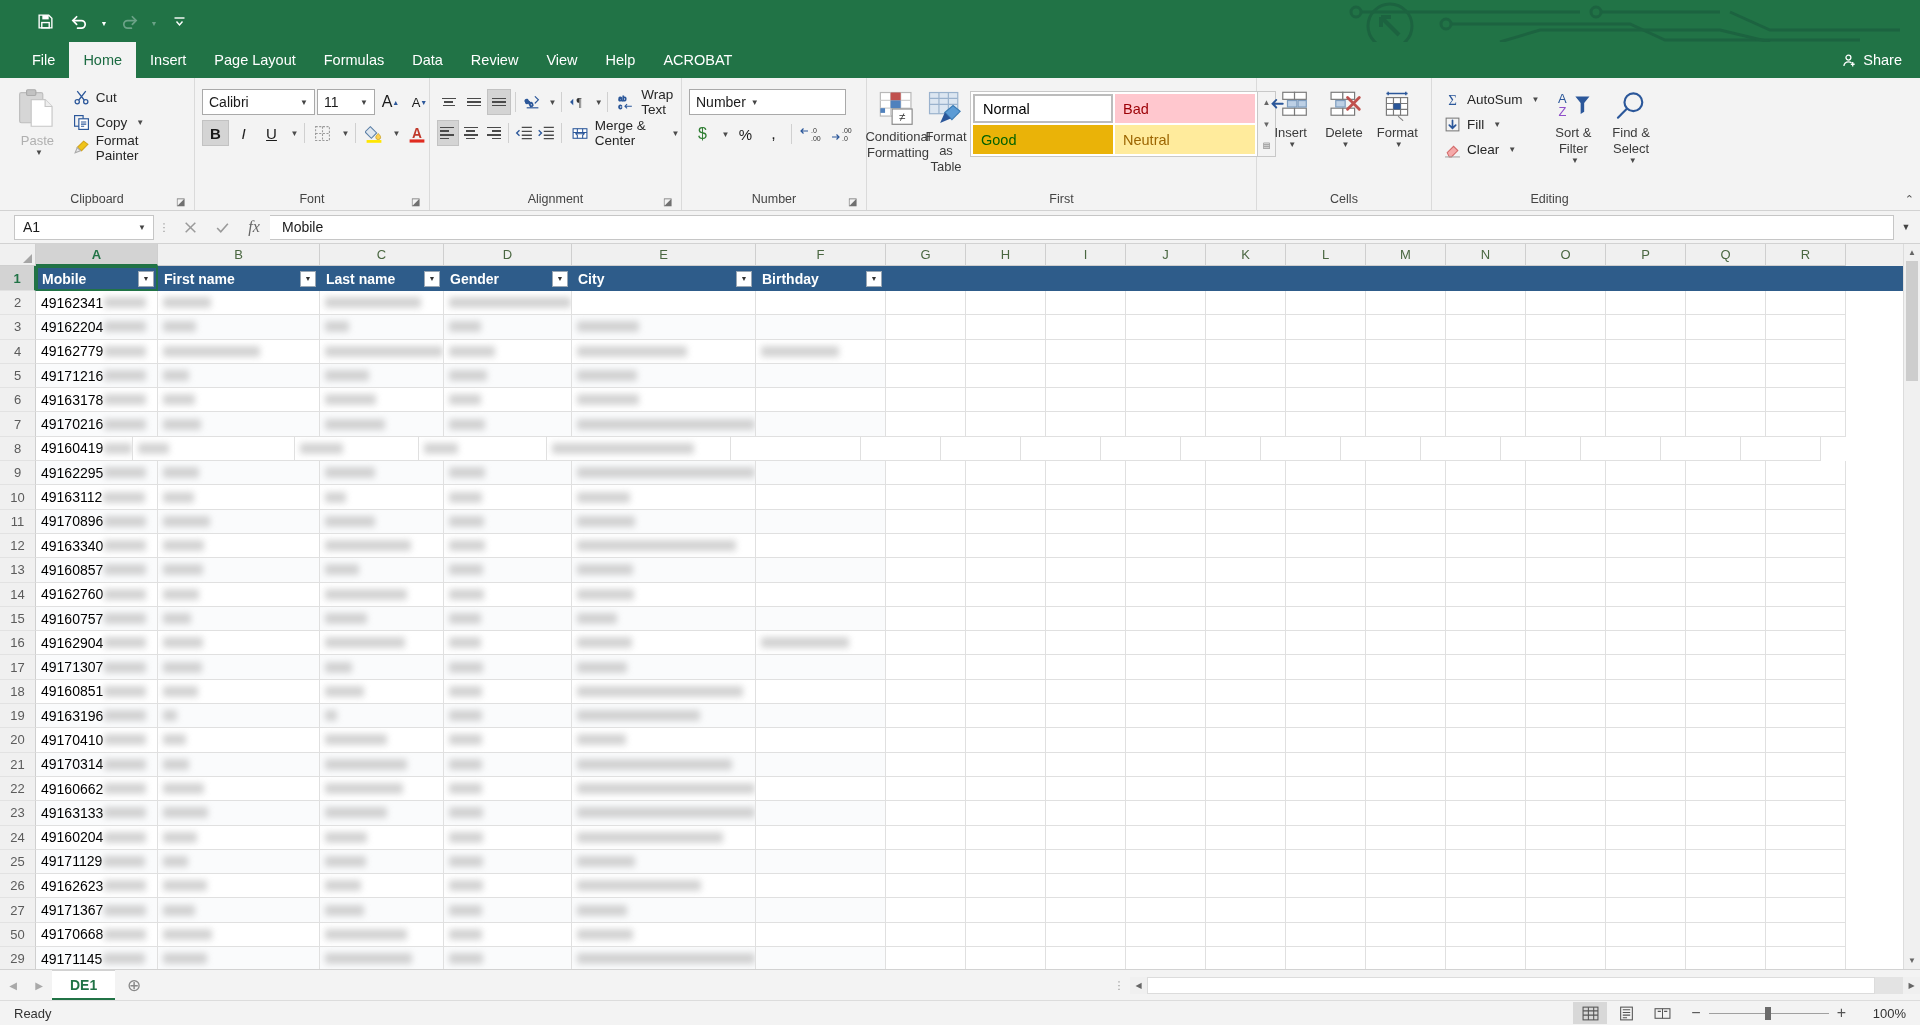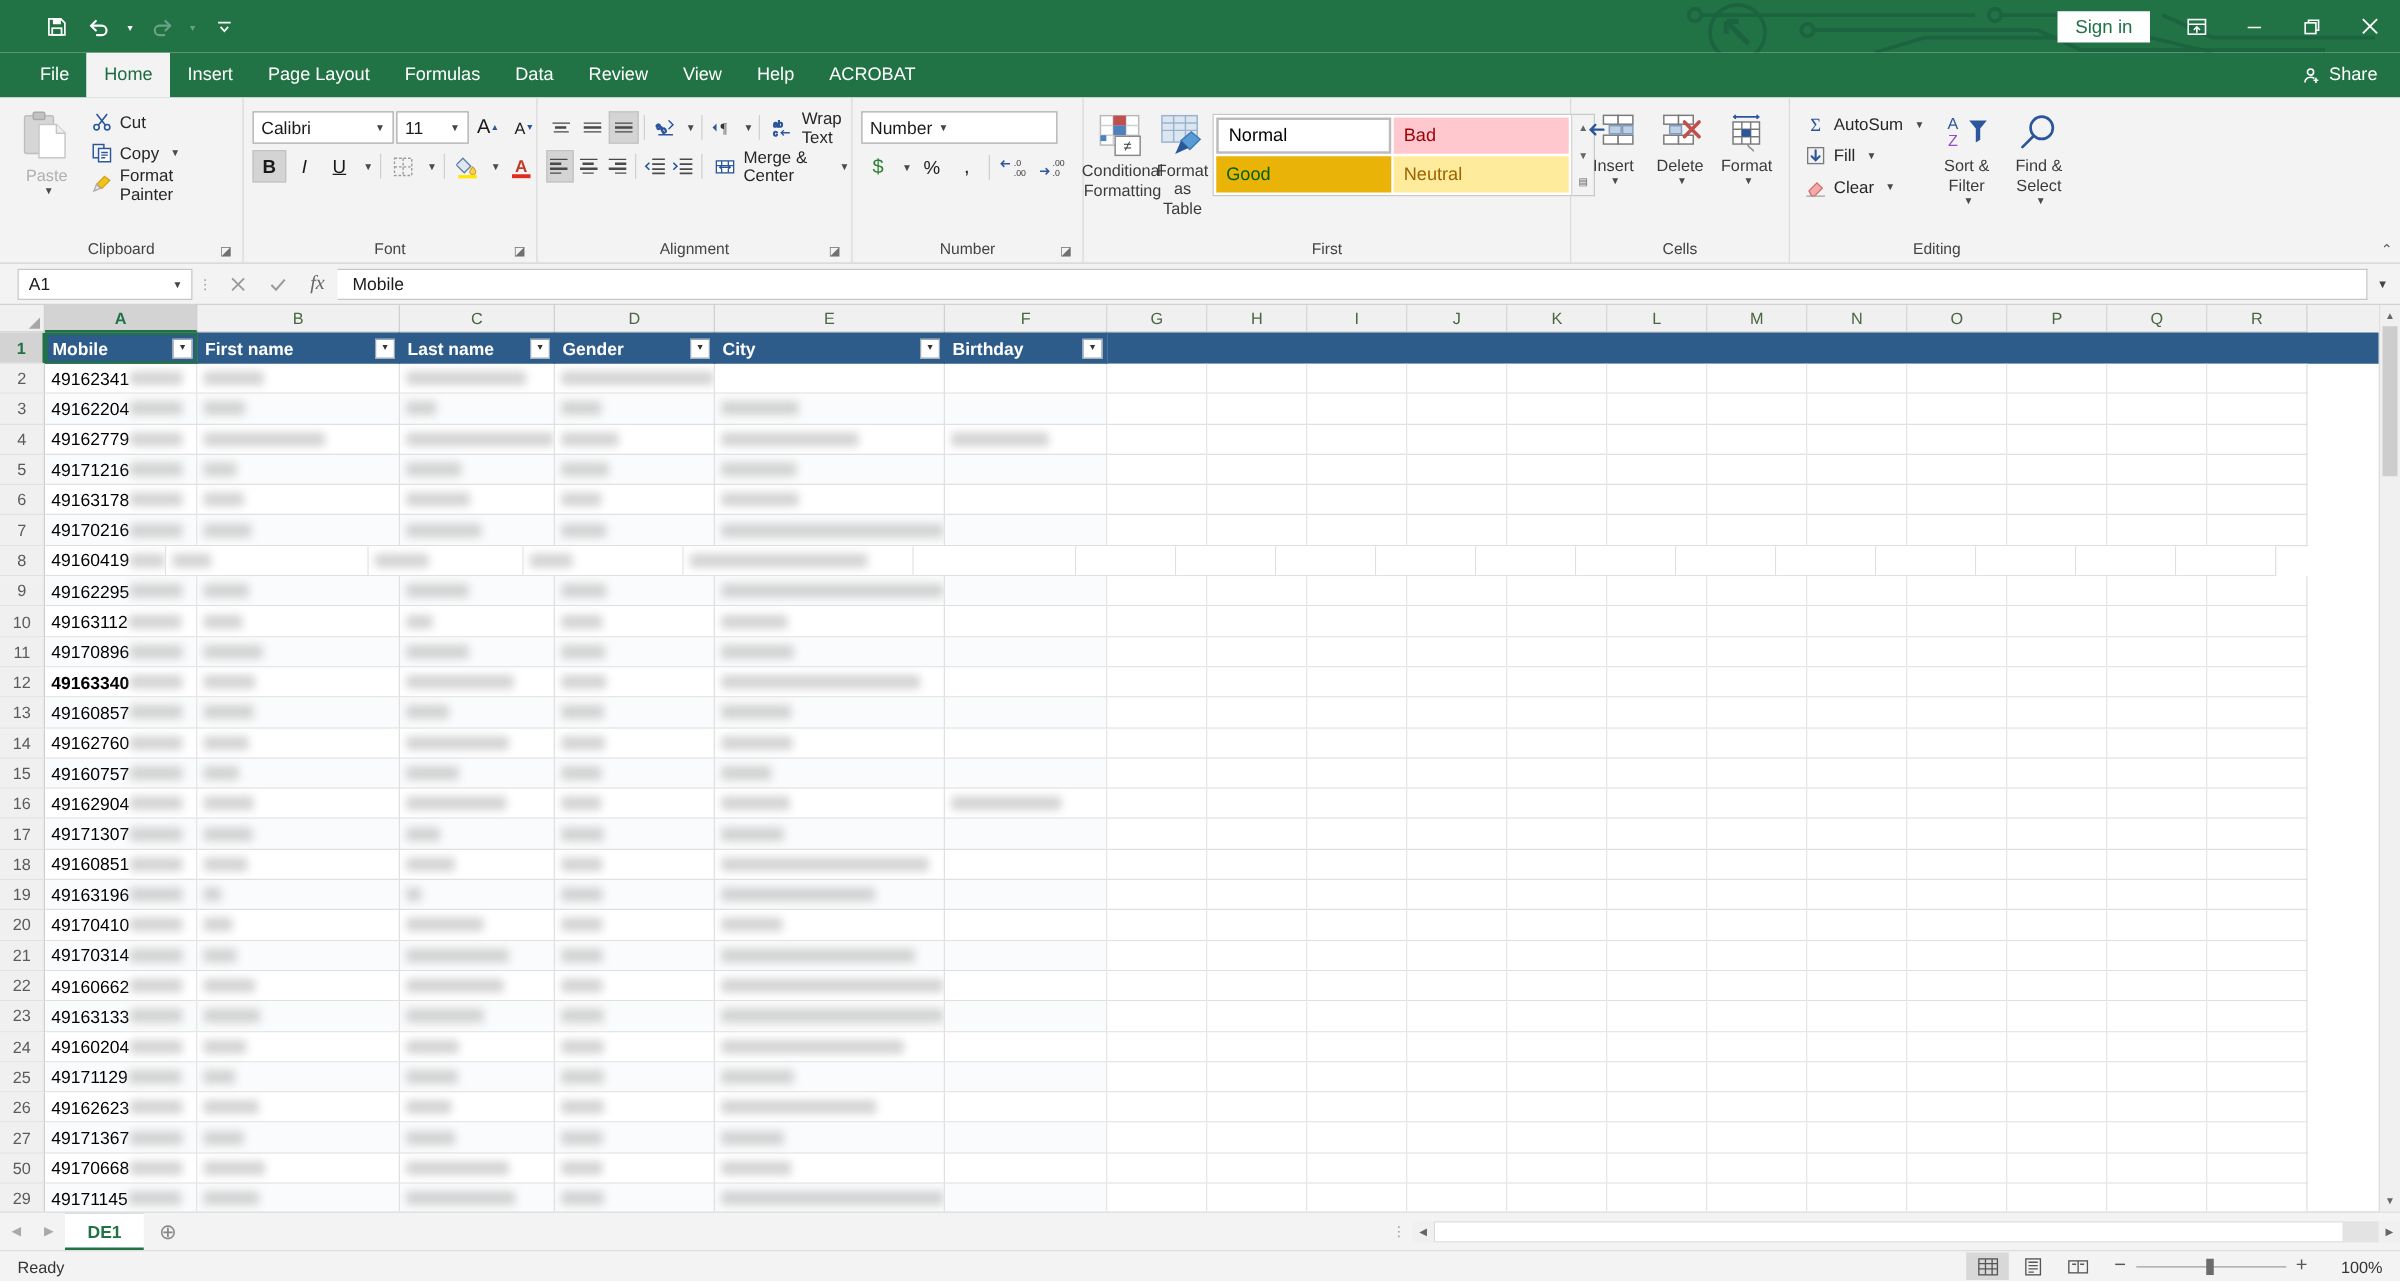--- a/index.html
+++ b/index.html
@@ -365,46 +365,20 @@
     <div class="qat-arrow disabled">▼</div>
     <div class="qat-btn">
       <svg width="15" height="14" viewBox="0 0 14 14" fill="none" stroke="#fff" stroke-width="1.4">
         <path d="M2 4h10"></path>
           <path d="M4 7.5l3 3.5 3-3.5"></path>
       </svg>
     </div>
   </div>
 
 
-  <div id="titlebar-right">
-    <button id="signin-btn">Sign in</button>
-    <div class="win-btn">
-      <svg width="17" height="17" viewBox="0 0 16 16" fill="none" stroke="#fff" stroke-width="1.2">
-        <rect x="1.5" y="2.5" width="13" height="11"></rect>
-          <path d="M1.5 6h13"></path>
-        <path d="M8 12V8M6 10l2-2 2 2" stroke-linecap="round"></path>
-      </svg>
-    </div>
-    <div class="win-btn">
-      <svg width="15" height="15" viewBox="0 0 14 14" stroke="#fff" stroke-width="1.2">
-          <path d="M2 7.5h10"></path>
-        </svg>
-    </div>
-    <div class="win-btn">
-      <svg width="15" height="15" viewBox="0 0 14 14" fill="none" stroke="#fff" stroke-width="1.2">
-        <rect x="2" y="4" width="8" height="8"></rect>
-          <path d="M4.5 4V2h7.5v7.5H10"></path>
-      </svg>
-    </div>
-    <div class="win-btn close">
-      <svg width="16" height="16" viewBox="0 0 14 14" stroke="#fff" stroke-width="1.3">
-          <path d="M2 2l10 10M12 2L2 12"></path>
-        </svg>
-    </div>
-  </div>
 </div>
 
 <div id="tabbar">
   <div class="tab">File</div>
   <div class="tab active">Home</div>
   <div class="tab">Insert</div>
   <div class="tab">Page Layout</div>
   <div class="tab">Formulas</div>
   <div class="tab">Data</div>
   <div class="tab">Review</div>
@@ -1247,21 +1221,21 @@
           <div class="cell" style="width: 80px;"></div>
           <div class="cell" style="width: 80px;"></div>
           <div class="cell" style="width: 80px;"></div>
           <div class="cell" style="width: 80px;"></div>
           <div class="cell" style="width: 80px;"></div>
           <div class="cell" style="width: 80px;"></div>
           <div class="cell" style="width: 80px;"></div>
         </div>
         <div class="grow">
           <div class="rowh">12</div>
-          <div class="cell" style="width: 122px; font-weight: bold;">
+          <div class="cell" style="width: 122px;">
             <span>49163340</span>
             <span class="blur" style="width: 42px; margin-left: 1px;"></span>
           </div>
           <div class="cell" style="width: 162px;">
             <span class="blur" style="width: 41px;"></span>
           </div>
           <div class="cell" style="width: 124px;">
             <span class="blur" style="width: 86px;"></span>
           </div>
           <div class="cell" style="width: 128px;">

